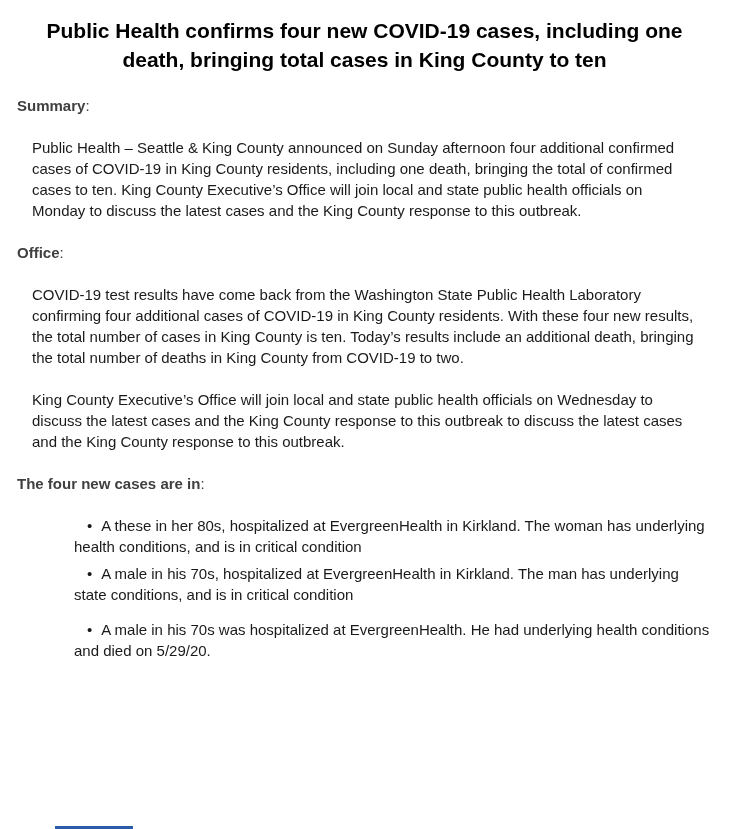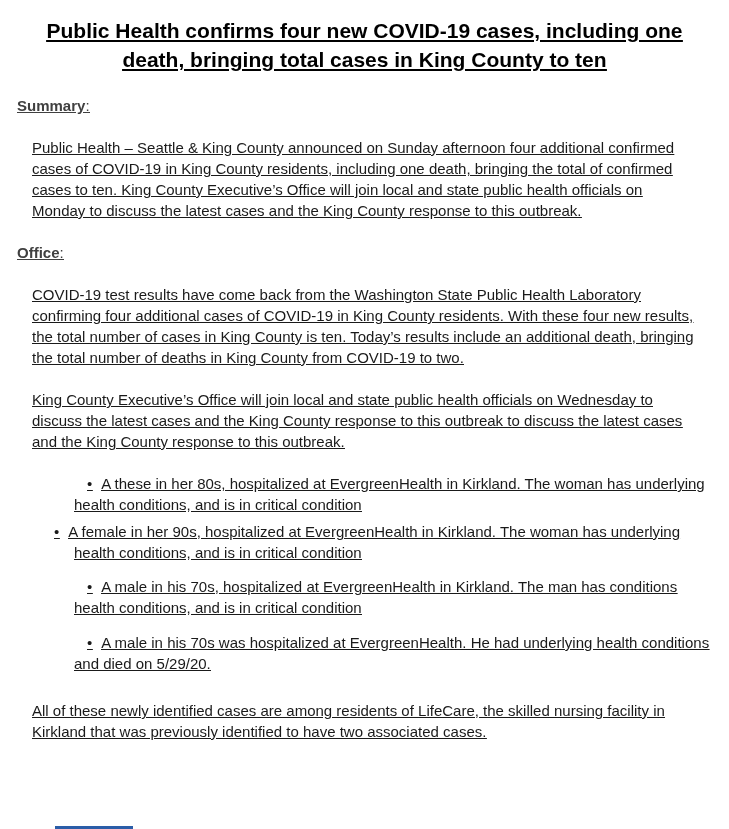--- a/index.html
+++ b/index.html
@@ -1,15 +1,15 @@
 <!DOCTYPE html>
 <html><head>
 <meta charset="utf-8">
 <style>
-  * { box-sizing: border-box; text-decoration: underline; }
+  * { box-sizing: border-box; }
   html, body { margin: 0; padding: 0; }
   body {
     width: 729px;
     height: 829px;
     background: #ffffff;
     font-family: "Liberation Sans", sans-serif;
     font-size: 15px;
     line-height: 21px;
     color: #1a1a1a;
     overflow: hidden;
@@ -71,38 +71,37 @@
   <p class="body-text">Public Health – Seattle &amp; King County announced on Sunday afternoon four additional confirmed cases of COVID-19 in King County residents, including one death, bringing the total of confirmed cases to ten. King County Executive’s Office will join local and state public health officials on Monday to discuss the latest cases and the King County response to this outbreak.</p>
 
   <div class="section-heading">
     <span>Office</span><span class="colon">:</span>
   </div>
 
   <p class="body-text">COVID-19 test results have come back from the Washington State Public Health Laboratory confirming four additional cases of COVID-19 in King County residents. With these four new results, the total number of cases in King County is ten. Today’s results include an additional death, bringing the total number of deaths in King County from COVID-19 to two.</p>
 
   <p class="body-text">King County Executive’s Office will join local and state public health officials on Wednesday to discuss the latest cases and the King County response to this outbreak to discuss the latest cases and the King County response to this outbreak.</p>
 
+  <div class="section-heading">
+    <span>The four new cases are in</span><span class="colon">:</span>
+  </div>
 
   <div class="case-list">
 
     <div class="case-item indent-deep mb-s">
       <span class="bullet">•</span><span>A these in her 80s, hospitalized at EvergreenHealth in Kirkland. The woman has underlying health conditions, and is in critical condition</span>
     </div>
 
-    <div class="case-item indent-shallow mb-m">
-      <span class="bullet">•</span><span>A female in her 90s, hospitalized at EvergreenHealth in Kirkland. The woman has underlying health conditions, and is in critical condition</span>
-    </div>
 
     <div class="case-item indent-deep mb-l">
-      <span class="bullet">•</span><span>A male in his 70s, hospitalized at EvergreenHealth in Kirkland. The man has conditions health conditions, and is in critical condition</span>
+      <span class="bullet">•</span><span>A male in his 70s, hospitalized at EvergreenHealth in Kirkland. The man has underlying state conditions, and is in critical condition</span>
     </div>
 
     <div class="case-item indent-deep">
       <span class="bullet">•</span><span>A male in his 70s was hospitalized at EvergreenHealth. He had underlying health conditions and died on 5/29/20.</span>
     </div>
 
   </div>
 
-  <p class="body-text">All of these newly identified cases are among residents of LifeCare, the skilled nursing facility in Kirkland that was previously identified to have two associated cases.</p>
 
 </div>
 
 <div class="partial-bottom-bar" style="background: rgb(42, 93, 168);"></div>
 
 </body></html>

